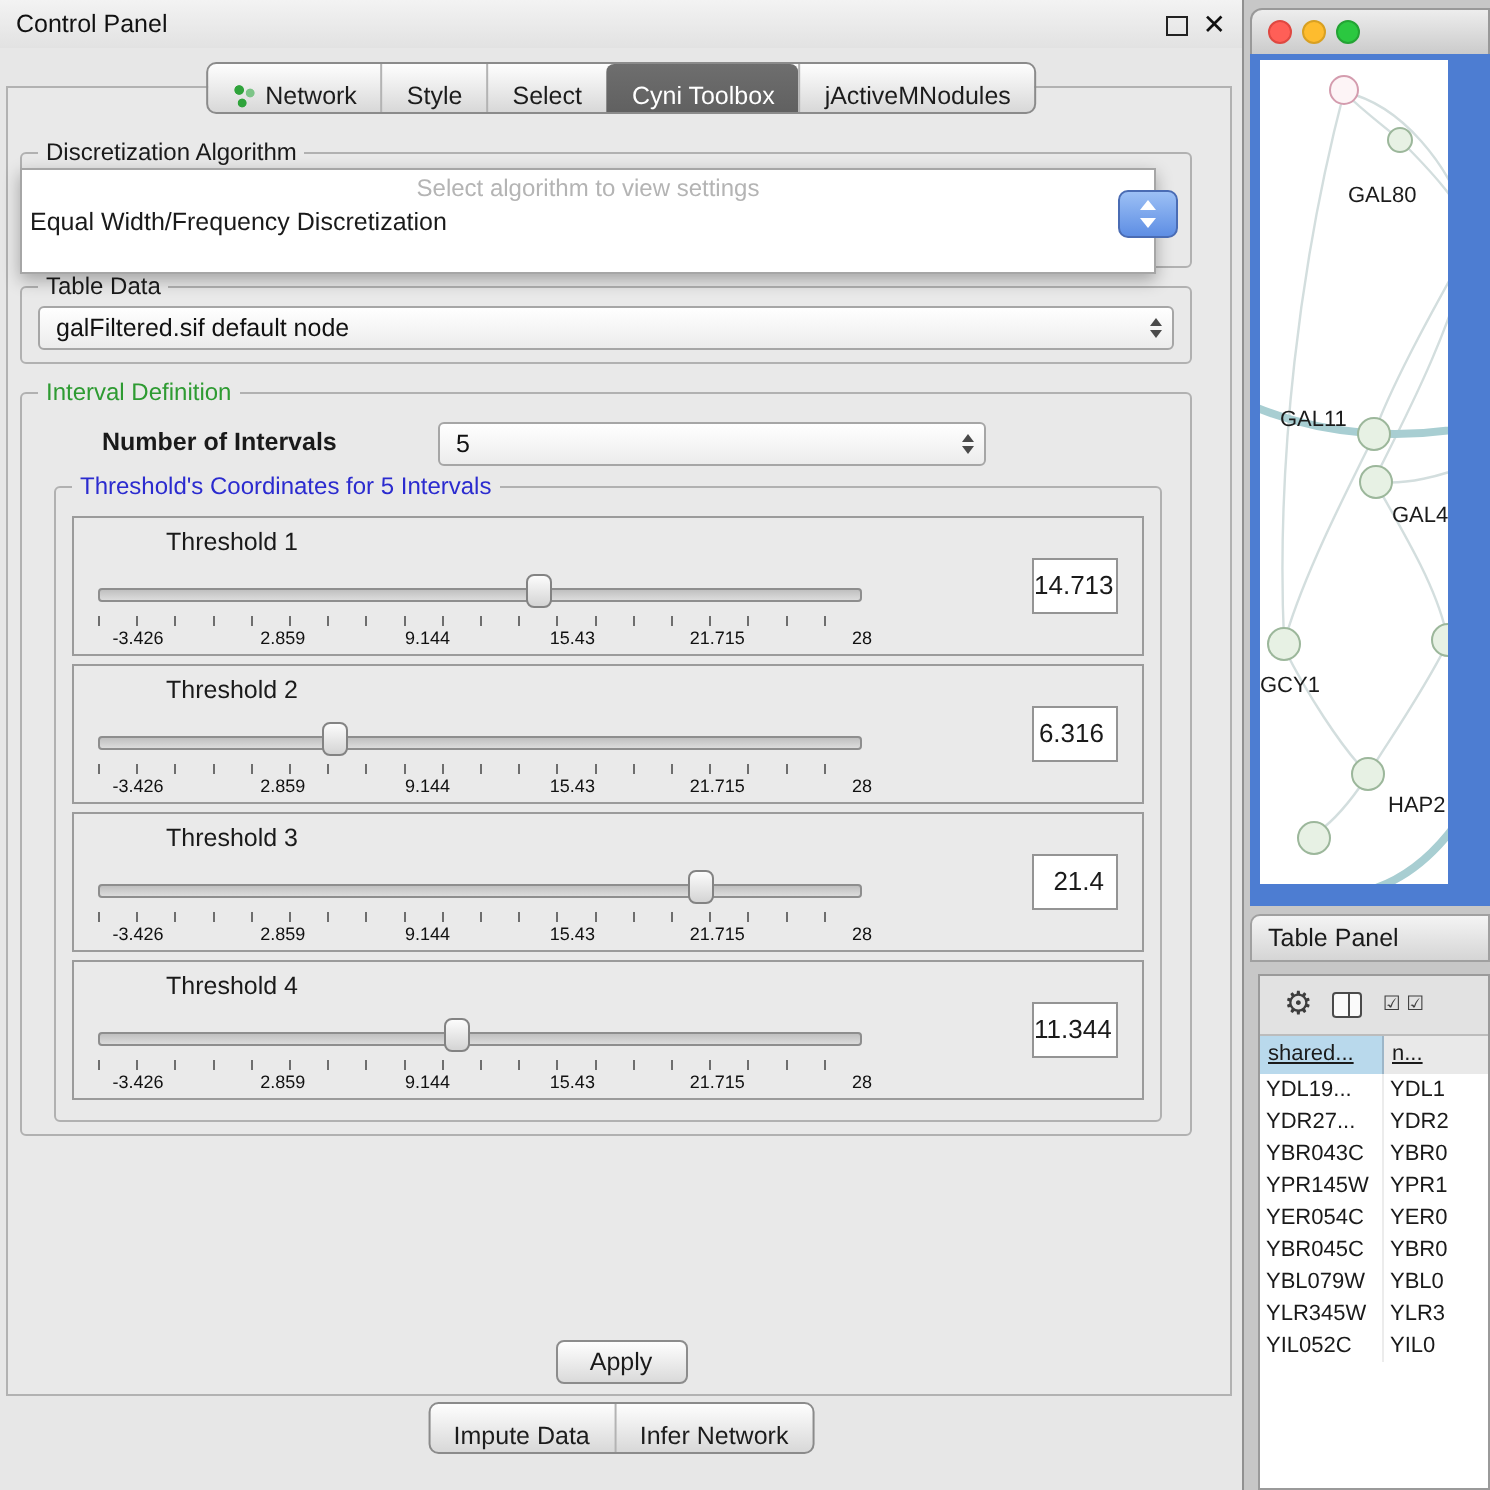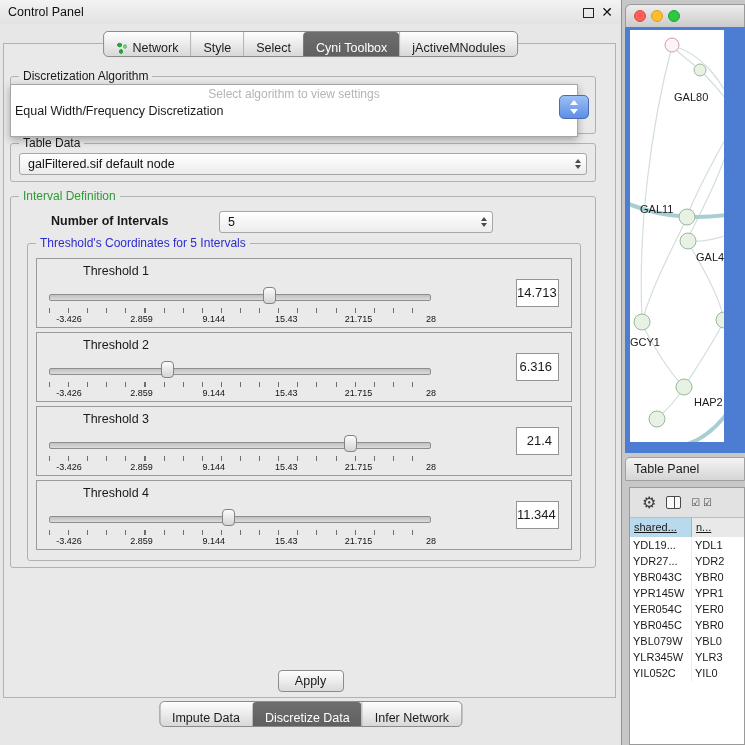--- a/index.html
+++ b/index.html
@@ -253,23 +253,20 @@
         </div>
       </div>
     </div>
 
 
     <div id="apply-btn">Apply</div>
     <div class="tabbar" id="bottom-tabbar">
         <div class="tab">
           <span>Impute Data</span>
         </div>
-        <div class="tab selected">
-          <span>Discretize Data</span>
-        </div>
         <div class="tab">
           <span>Infer Network</span>
         </div>
       </div>
   </div>
 
   <div id="net-window">
     <div id="net-titlebar">
       <span class="light" id="light-red"></span>
       <span class="light" id="light-yellow"></span>

